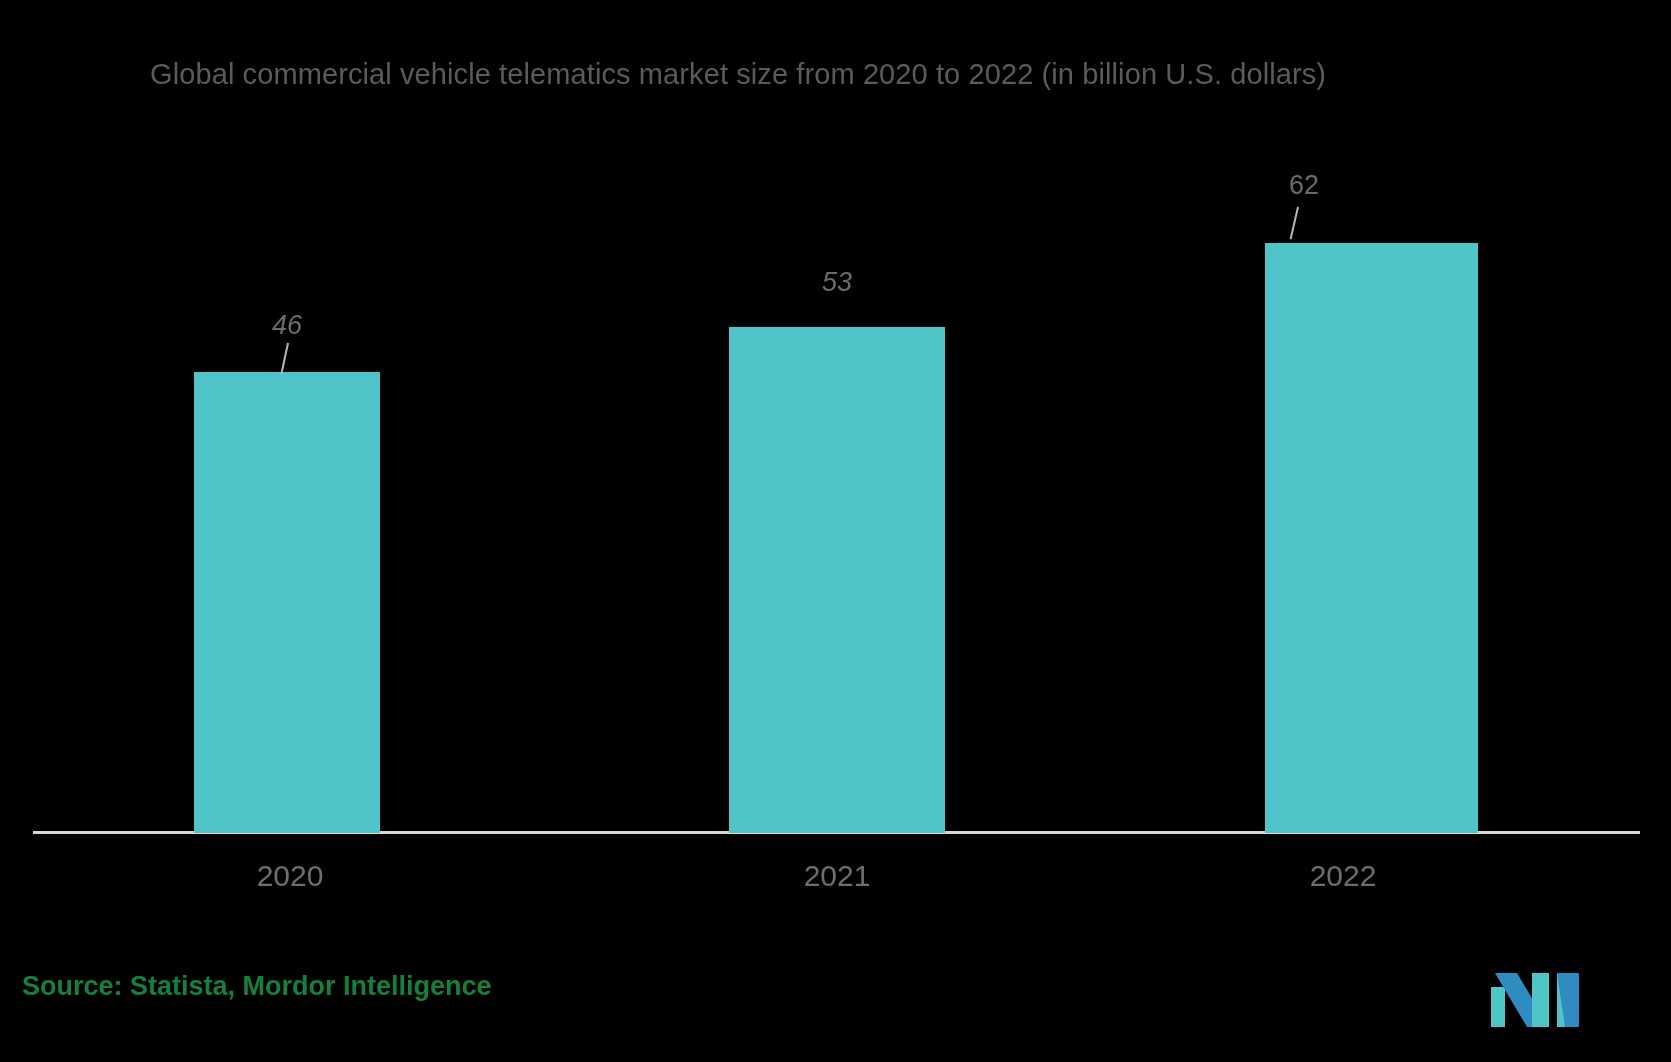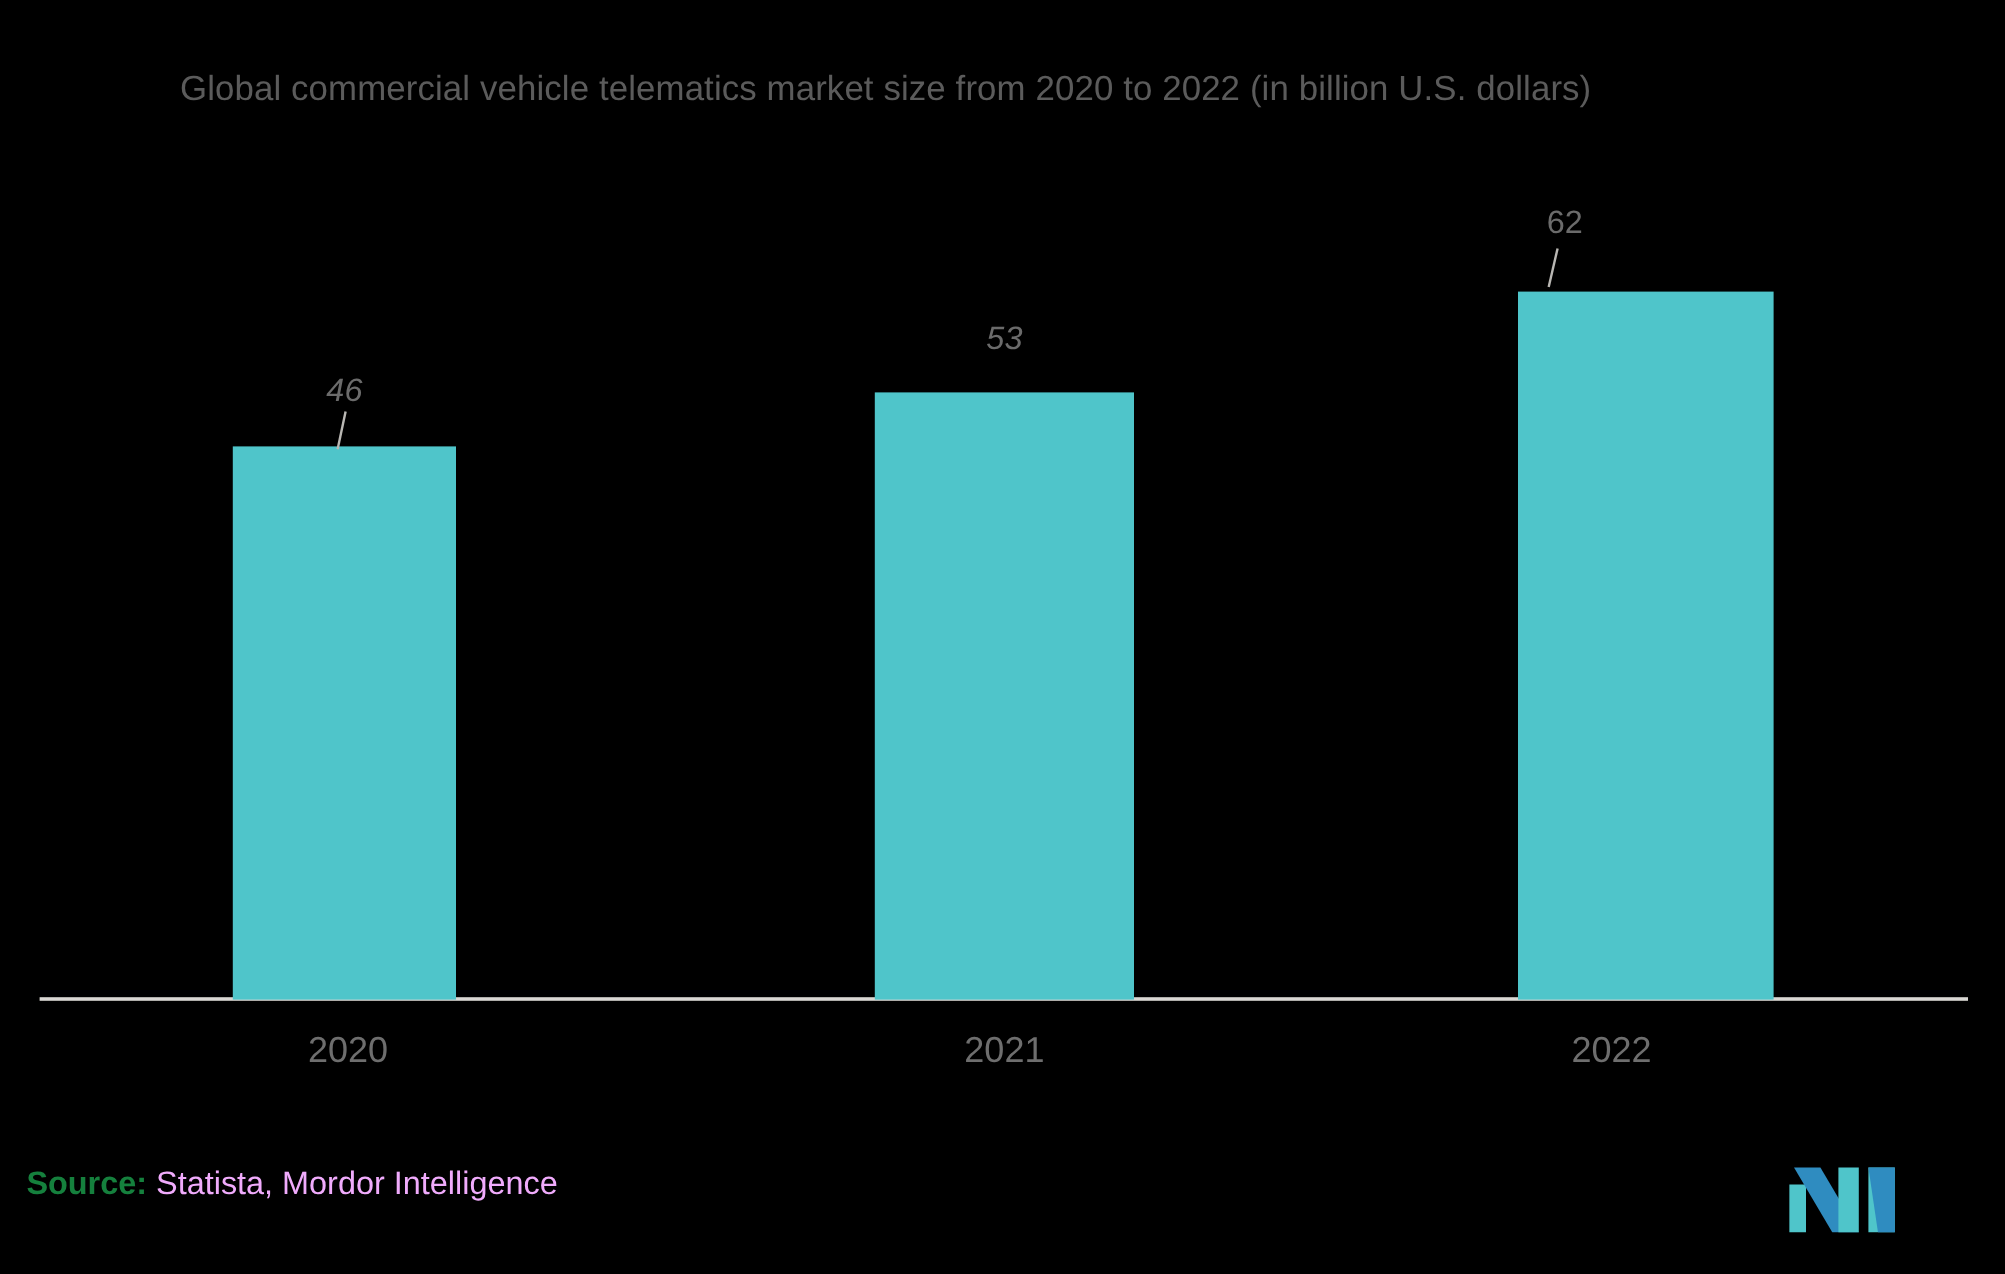--- a/index.html
+++ b/index.html
@@ -90,22 +90,22 @@
     top: 971px;
     font-size: 27px;
     color: #5f5f5f;
     white-space: nowrap;
   }
   .source .lbl {
     font-weight: 700;
     color: #15803d;
   }
   .source .val {
-    font-weight: 400;
-    color: #f0abfc;
+    font-weight: 700;
+    color: #15803d;
   }
 
   .logo {
     position: absolute;
     left: 1491px;
     top: 969px;
     width: 96px;
     height: 58px;
   }
 </style>

